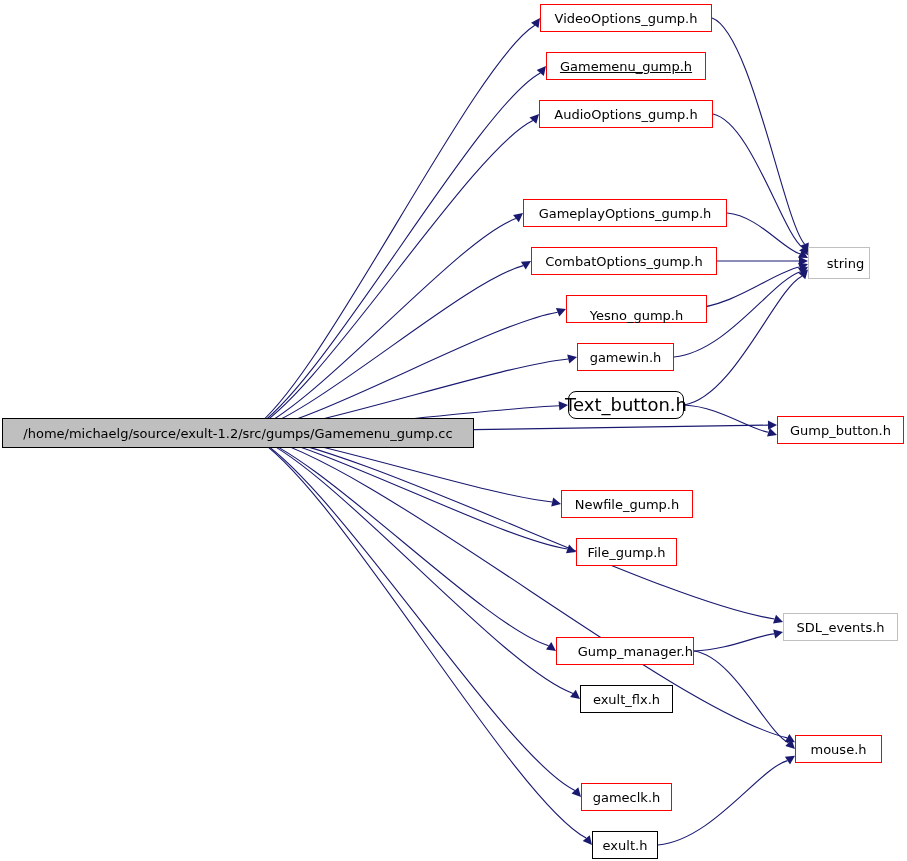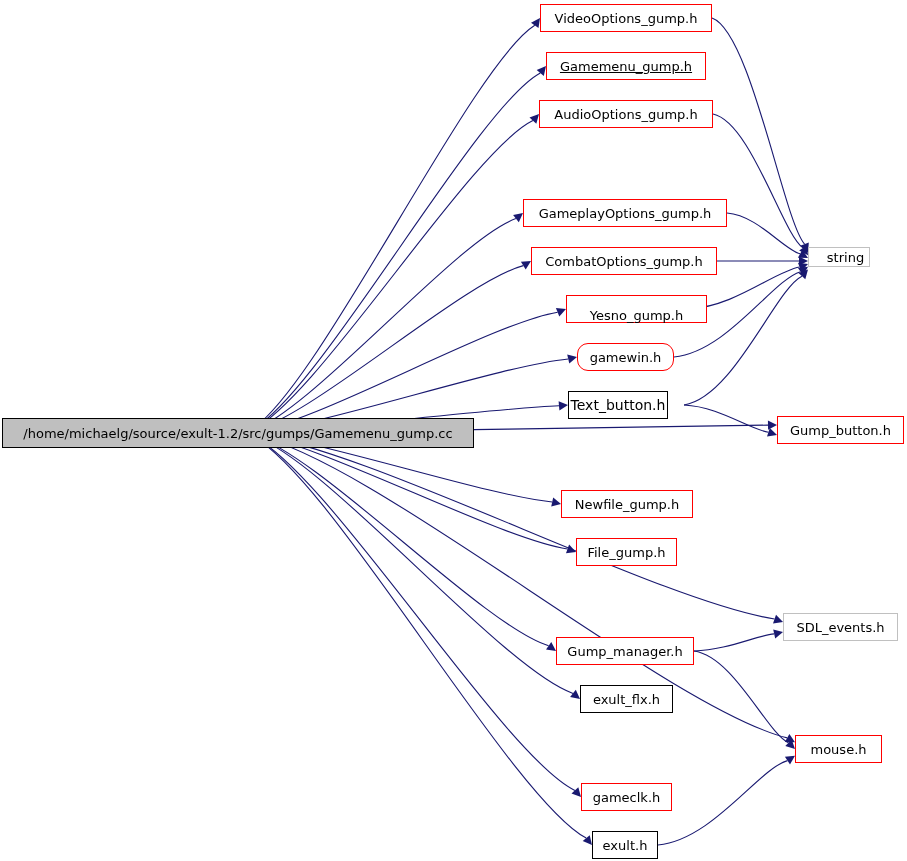--- a/index.html
+++ b/index.html
@@ -96,45 +96,45 @@
       </div>
       <div class="nodebox red" style="left: 523px; top: 199px; width: 204px; height: 28px; font-size: 13px;">
         <span class="nlabel">GameplayOptions_gump.h</span>
       </div>
       <div class="nodebox red" style="left: 531px; top: 247px; width: 186px; height: 28px; font-size: 13px; text-align: right;">
         <span class="nlabel">CombatOptions_gump.h</span>
       </div>
       <div class="nodebox red" style="left: 566px; top: 295px; width: 141px; height: 28px; font-size: 13px; align-items: flex-end;">
         <span class="nlabel">Yesno_gump.h</span>
       </div>
-      <div class="nodebox red" style="left: 577px; top: 343px; width: 97px; height: 28px; font-size: 13px; border-radius: 11px;">
+      <div class="nodebox red" style="left: 577px; top: 343px; width: 97px; height: 28px; font-size: 13px;">
         <span class="nlabel">gamewin.h</span>
       </div>
-      <div class="nodebox black" style="left: 568px; top: 391px; width: 100px; height: 28px; font-size: 14px;">
+      <div class="nodebox black" style="left: 568px; top: 391px; width: 116px; height: 28px; font-size: 18px; border-radius: 8px;">
         <span class="nlabel">Text_button.h</span>
       </div>
       <div class="nodebox red" style="left: 561px; top: 490px; width: 132px; height: 28px; font-size: 13px;">
         <span class="nlabel">Newfile_gump.h</span>
       </div>
       <div class="nodebox red" style="left: 576px; top: 538px; width: 101px; height: 28px; font-size: 13px;">
         <span class="nlabel">File_gump.h</span>
       </div>
-      <div class="nodebox red" style="left: 556px; top: 637px; width: 138px; height: 28px; font-size: 13px;">
+      <div class="nodebox red" style="left: 556px; top: 637px; width: 138px; height: 28px; font-size: 13px; justify-content: flex-end;">
         <span class="nlabel">Gump_manager.h</span>
       </div>
       <div class="nodebox black" style="left: 580px; top: 685px; width: 93px; height: 28px; font-size: 13px;">
         <span class="nlabel">exult_flx.h</span>
       </div>
       <div class="nodebox red" style="left: 581px; top: 783px; width: 91px; height: 28px; font-size: 13px;">
         <span class="nlabel">gameclk.h</span>
       </div>
       <div class="nodebox black" style="left: 592px; top: 831px; width: 66px; height: 28px; font-size: 13px;">
         <span class="nlabel">exult.h</span>
       </div>
-      <div class="nodebox gray" style="left: 808px; top: 247px; width: 62px; height: 20px; font-size: 13px; padding-left: 13px;">
+      <div class="nodebox gray" style="left: 808px; top: 247px; width: 62px; height: 32px; font-size: 13px; padding-left: 13px;">
         <span class="nlabel">string</span>
       </div>
       <div class="nodebox red" style="left: 777px; top: 416px; width: 127px; height: 28px; font-size: 13px;">
         <span class="nlabel">Gump_button.h</span>
       </div>
       <div class="nodebox gray" style="left: 783px; top: 613px; width: 115px; height: 28px; font-size: 13px;">
         <span class="nlabel">SDL_events.h</span>
       </div>
       <div class="nodebox red" style="left: 795px; top: 735px; width: 87px; height: 28px; font-size: 13px;">
         <span class="nlabel">mouse.h</span>

